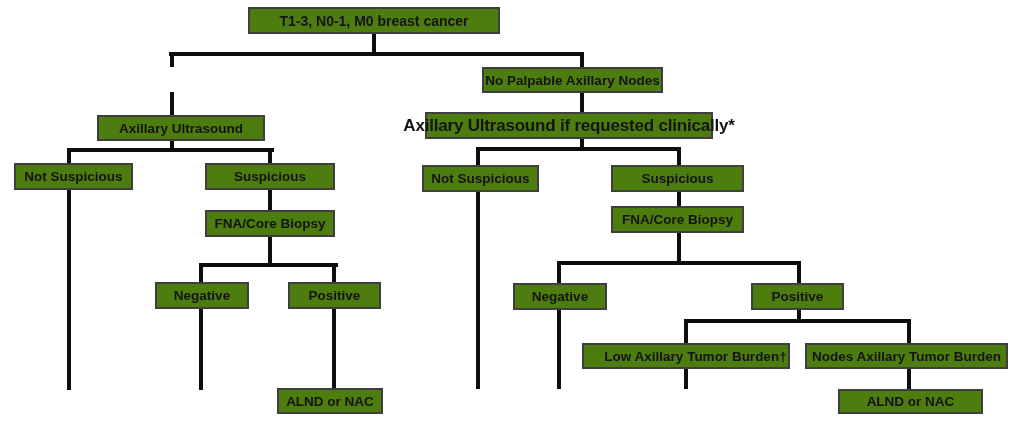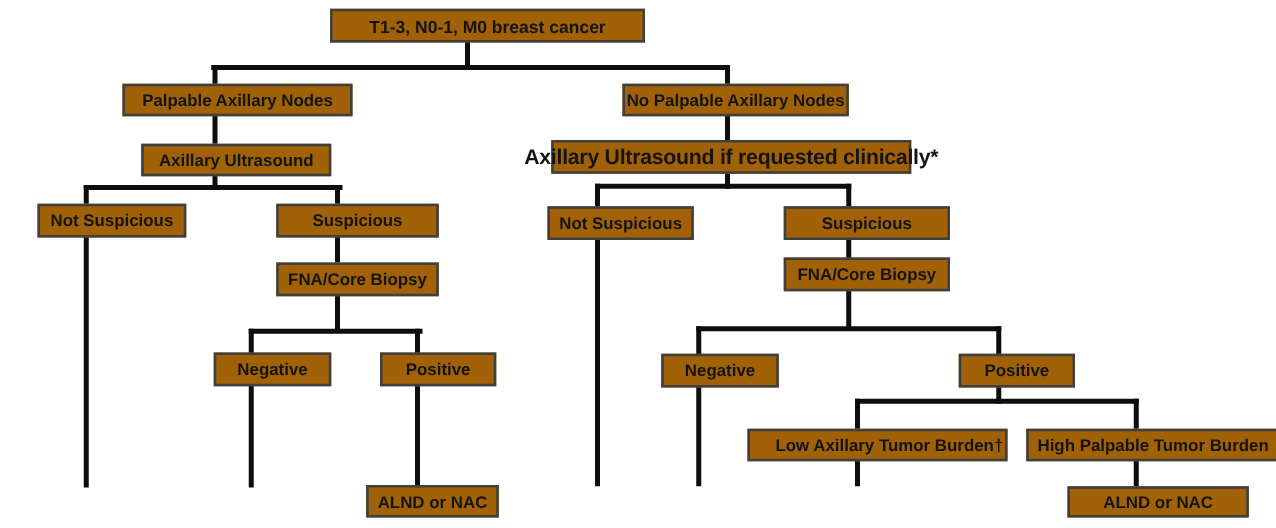--- a/index.html
+++ b/index.html
@@ -6,30 +6,29 @@
   #figure{
     position:relative;
     width:1021px;height:422px;
     background:#ffffff;
     font-family:"Liberation Sans", sans-serif;
     overflow:hidden;
   }
   .box{
     position:absolute;
     box-sizing:border-box;
-    background:#a16207;
+    background:#4d7c0f;
     border:2px solid #3f3f3f;
     display:flex;align-items:center;justify-content:center;
     font-weight:bold;
     font-size:13.5px;
     color:#141414;
     white-space:nowrap;
     z-index:2;
     text-align:right;
-    margin-left:16px;
   }
   .box.big{font-size:14px;}
   .box.tight{font-size:17px;letter-spacing:-0.2px;}
   .vl,.hl{
     position:absolute;
     background:#0d0d0d;
     z-index:1;
   }
   .vl{width:4px;}
   .hl{height:4px;}
@@ -72,33 +71,32 @@
   <div class="vl" style="left:557px;top:309px;height:80px;"></div>
   <div class="vl" style="left:797px;top:309px;height:14px;"></div>
   <div class="hl" style="left:684px;top:319px;width:227px;"></div>
   <div class="vl" style="left:684px;top:319px;height:24px;"></div>
   <div class="vl" style="left:907px;top:319px;height:24px;"></div>
   <div class="vl" style="left:684px;top:368px;height:21px;"></div>
   <div class="vl" style="left:907px;top:368px;height:22px;"></div>
 
   <div class="box big" style="left:248px;top:7px;width:252px;height:27px;">T1-3, N0-1, M0 breast cancer</div>
 
-  <div class="box" style="left:82px;top:67px;width:184px;height:26px;">Palpable Axillary Nodes</div>
-  <div class="box" style="left:97px;top:115px;width:152px;height:26px;">Axillary Ultrasound</div>
+  <div class="box" style="left:97px;top:115px;width:168px;height:26px;">Axillary Ultrasound</div>
   <div class="box" style="left:14px;top:163px;width:119px;height:27px;">Not Suspicious</div>
   <div class="box" style="left:205px;top:163px;width:130px;height:27px;">Suspicious</div>
   <div class="box" style="left:205px;top:210px;width:130px;height:27px;">FNA/Core Biopsy</div>
   <div class="box" style="left:155px;top:282px;width:94px;height:27px;">Negative</div>
   <div class="box" style="left:288px;top:282px;width:93px;height:27px;">Positive</div>
   <div class="box" style="left:277px;top:388px;width:106px;height:26px;">ALND or NAC</div>
 
   <div class="box" style="left:482px;top:67px;width:181px;height:26px;">No Palpable Axillary Nodes</div>
   <div class="box tight" style="left:425px;top:112px;width:288px;height:27px;">Axillary Ultrasound if requested clinically*</div>
   <div class="box" style="left:422px;top:165px;width:117px;height:27px;">Not Suspicious</div>
   <div class="box" style="left:611px;top:165px;width:133px;height:27px;">Suspicious</div>
   <div class="box" style="left:611px;top:206px;width:133px;height:27px;">FNA/Core Biopsy</div>
   <div class="box" style="left:513px;top:283px;width:94px;height:27px;">Negative</div>
   <div class="box" style="left:751px;top:283px;width:93px;height:27px;">Positive</div>
   <div class="box" style="left:582px;top:343px;width:208px;height:26px;padding-left:19px;">Low Axillary Tumor Burden†</div>
-  <div class="box" style="left:805px;top:343px;width:203px;height:26px;">High Palpable Tumor Burden</div>
+  <div class="box" style="left:805px;top:343px;width:203px;height:26px;">Nodes Axillary Tumor Burden</div>
   <div class="box" style="left:838px;top:389px;width:145px;height:25px;">ALND or NAC</div>
 
 </div>
 
 </body></html>

